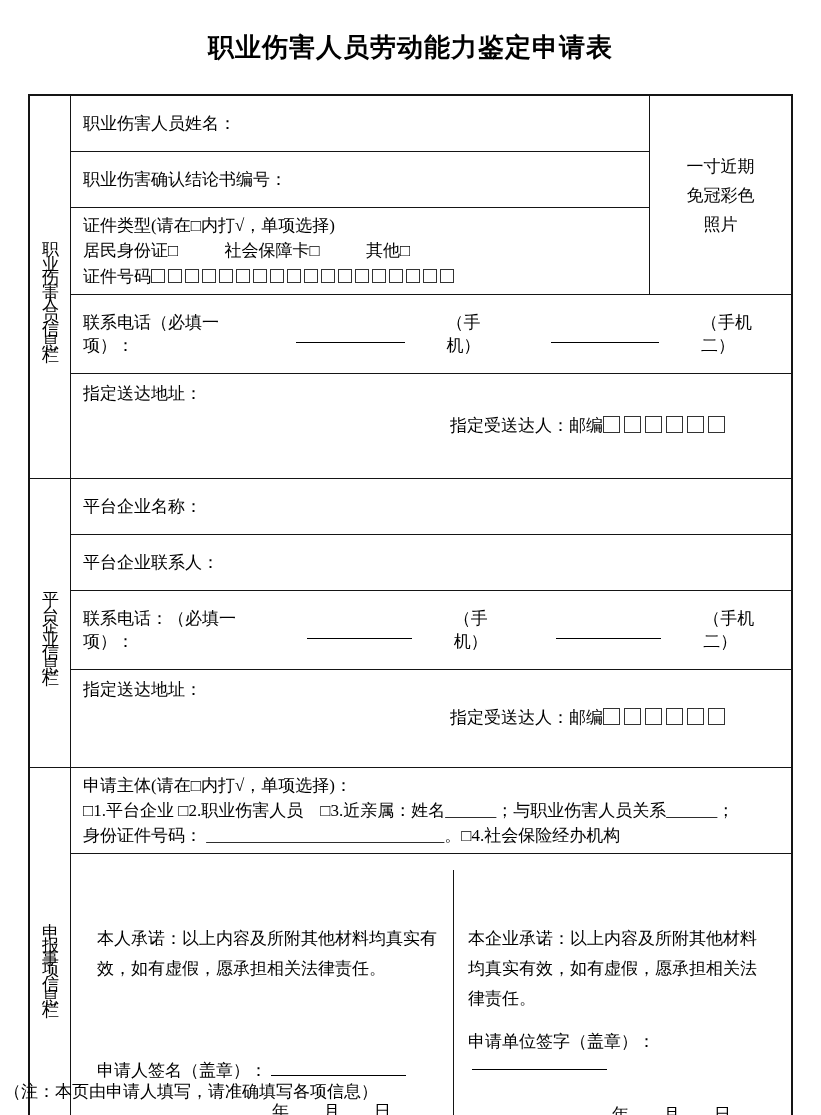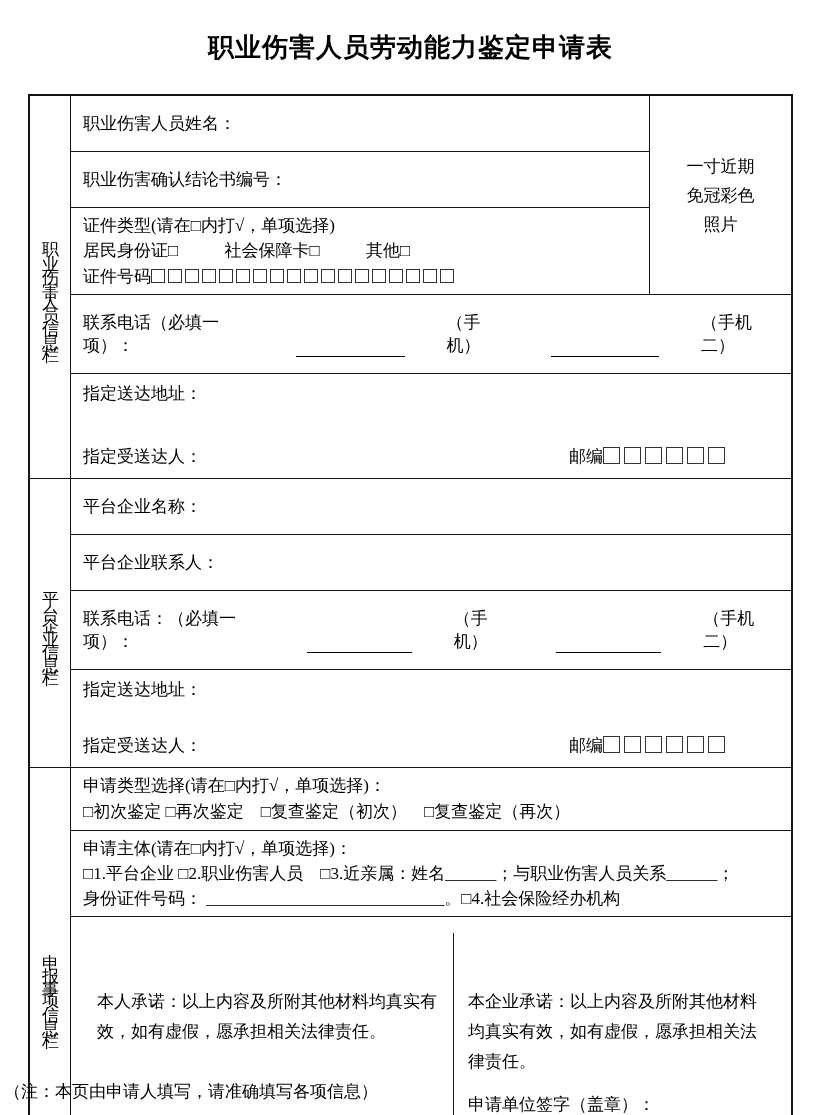--- a/index.html
+++ b/index.html
@@ -39,21 +39,21 @@
     display:flex; flex-direction:column; align-items:center; justify-content:center;
     line-height:29px; text-align:left;
   }
   .h52 { min-height:52px; }
   .h53 { min-height:53px; }
   .h46 { min-height:46px; }
   .h48 { min-height:48px; }
   .cert-row { min-height:82px; padding-top:5px; padding-bottom:5px; line-height:25px; }
   .cert-options span { margin-right:42px; }
   .cert-options span:last-child { margin-right:0; }
-  .addr-row { min-height:104px; display:flex; flex-direction:column; justify-content:space-between; padding-top:8px; padding-bottom:10px; }
+  .addr-row { min-height:104px; display:flex; justify-content:space-between; padding-top:8px; padding-bottom:10px; }
   .addr-row.h97 { min-height:97px; }
   .addr-bottom { display:flex; align-items:center; justify-content:space-between; padding-right:50px; }
   .type-row { min-height:62px; padding-top:5px; padding-bottom:5px; line-height:26px; }
   .subject-row { min-height:76px; padding-top:5px; padding-bottom:5px; line-height:25px; }
   .promise-row { display:flex; min-height:236px; }
   .promise-cell { display:flex; flex-direction:column; padding:0 14px; }
   .promise-left { flex:0 0 371px; border-right:1px solid #151515; }
   .promise-right { flex:1; }
   .promise-body { margin-top:54px; line-height:30px; }
   .promise-left .sign-line { margin-top:75px; }
@@ -63,21 +63,21 @@
   .footer-note { position:absolute; left:4px; top:1080px; font-size:17px; }
   
   .u { display:inline-block; border-bottom:1px solid #000; height:1em; vertical-align:baseline; }
   .u-phone { width:118px; margin:0 6px; }
   .u-sign  { width:135px; margin-left:4px; }
   
   .cbox { display:inline-block; width:14px; height:14px; border:1px solid #333; margin-right:3px; vertical-align:-1px; }
   .cbox.lg { width:17px; height:17px; margin-right:4px; vertical-align:-2px; }
   .boxes { white-space:nowrap; }
   .id-line { margin-top:1px; }
-  .phone-parts { display:flex; align-items:flex-end; flex-wrap:nowrap;gap:36px; }
+  .phone-parts { display:flex; align-items:center; flex-wrap:nowrap;gap:36px; }
 </style>
 </head>
 <body>
 
 <div class="page-title">职业伤害人员劳动能力鉴定申请表</div>
 
 <div class="form-table">
 
   <div class="section">
     <div class="v-label-cell">
@@ -161,24 +161,20 @@
         </div>
       </div>
     </div>
   </div>
 
   <div class="section">
     <div class="v-label-cell">
       <div class="v-label">申报事项信息栏</div>
     </div>
     <div class="section-body">
-      <div class="row type-row">
-        <div>申请类型选择(请在□内打√，单项选择)：</div>
-        <div>□初次鉴定 □再次鉴定　□复查鉴定（初次）　□复查鉴定（再次）</div>
-      </div>
       <div class="row subject-row">
         <div>申请主体(请在□内打√，单项选择)：</div>
         <div>□1.平台企业 □2.职业伤害人员　□3.近亲属：姓名______；与职业伤害人员关系______；</div>
         <div>身份证件号码： ____________________________。□4.社会保险经办机构</div>
       </div>
       <div class="row promise-row">
         <div class="promise-cell promise-left">
           <div class="promise-body">本人承诺：以上内容及所附其他材料均真实有效，如有虚假，愿承担相关法律责任。</div>
           <div class="sign-line">
             <span>申请人签名（盖章）：</span><span class="u u-sign"></span>

